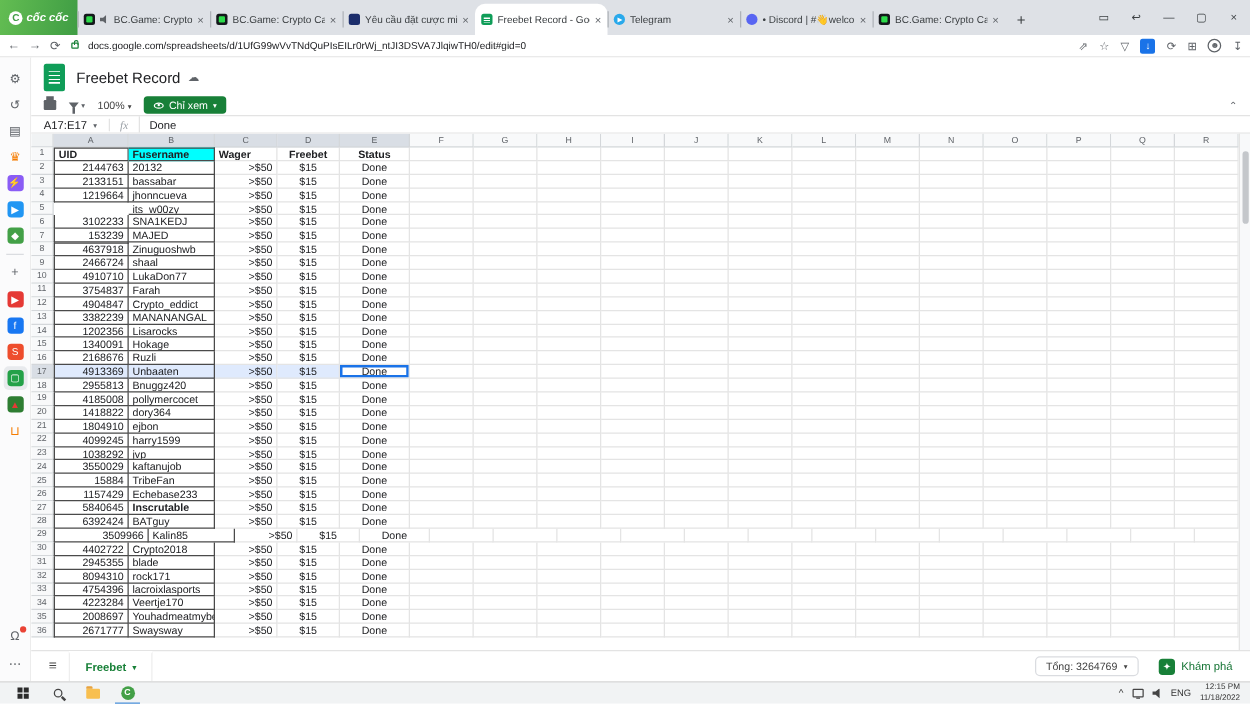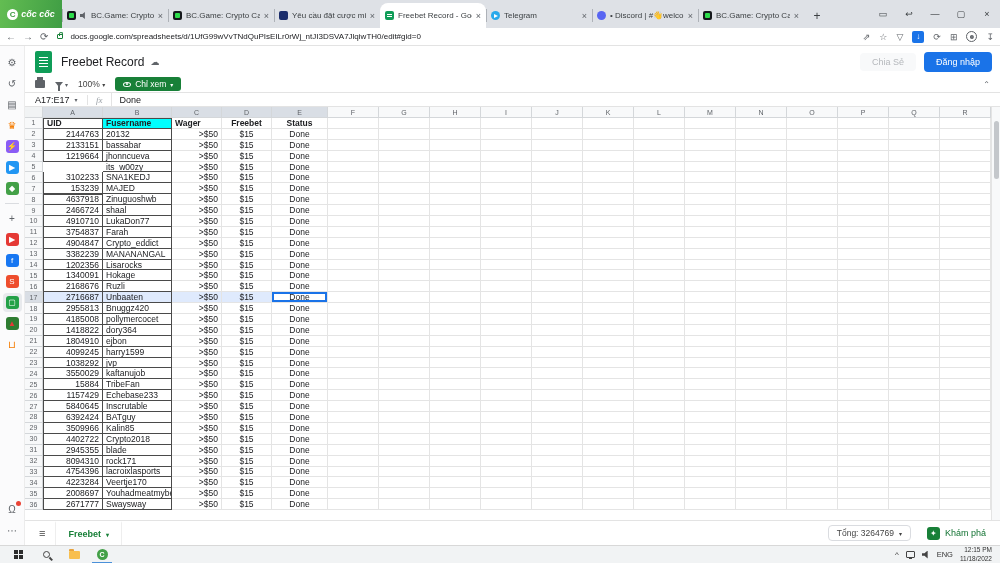--- a/index.html
+++ b/index.html
@@ -257,24 +257,20 @@
       <div class="gheader">
         <div class="docicon">
             <i></i>
           </div>
         <div class="tblock">
           <div class="trow">
             <span>Freebet Record</span>
             <span class="cloud">☁</span>
           </div>
         </div>
-        <div class="hbtns">
-          <span class="sharebtn">Chia Sẻ</span>
-          <span class="signinbtn">Đăng nhập</span>
-        </div>
       </div>
 
       <div class="gtoolbar">
         <span class="printic"></span>
         <span style="display:flex;align-items:center;gap:2px;">
           <span class="funnel"></span>
             <span class="caret" style="color:#5f6368;">▾</span>
         </span>
         <span class="zoomsel">
           <span>100%</span> <span class="caret">▾</span>
@@ -650,21 +646,21 @@
               <div class="gc" style="width: 51px;"></div>
               <div class="gc" style="width: 51px;"></div>
               <div class="gc" style="width: 51px;"></div>
               <div class="gc" style="width: 51px;"></div>
               <div class="gc" style="width: 51px;"></div>
               <div class="gc" style="width: 51px;"></div>
               <div class="gc" style="width: 51px;"></div>
             </div>
             <div class="grow">
               <div class="gc rnum selhdr">17</div>
-              <div class="gc dark dkleft right selbg" style="width: 60px;">2716687</div>
+              <div class="gc dark dkleft right selbg" style="width: 60px;">4913369</div>
               <div class="gc dark selbg" style="width: 69px;">Unbaaten</div>
               <div class="gc right selbg" style="width: 50px;">&gt;$50</div>
               <div class="gc center selbg" style="width: 50px;">$15</div>
               <div class="gc center activecell" style="width: 56px;">Done</div>
               <div class="gc" style="width: 51px;"></div>
               <div class="gc" style="width: 51px;"></div>
               <div class="gc" style="width: 51px;"></div>
               <div class="gc" style="width: 51px;"></div>
               <div class="gc" style="width: 51px;"></div>
               <div class="gc" style="width: 51px;"></div>
@@ -861,21 +857,21 @@
               <div class="gc" style="width: 51px;"></div>
               <div class="gc" style="width: 51px;"></div>
               <div class="gc" style="width: 51px;"></div>
               <div class="gc" style="width: 51px;"></div>
               <div class="gc" style="width: 51px;"></div>
               <div class="gc" style="width: 51px;"></div>
             </div>
             <div class="grow">
               <div class="gc rnum">27</div>
               <div class="gc dark dkleft right" style="width: 60px;">5840645</div>
-              <div class="gc dark" style="width: 69px;">Inscrutable</div>
+              <div class="gc dark" style="width: 69px; font-weight: bold;">Inscrutable</div>
               <div class="gc right" style="width: 50px;">&gt;$50</div>
               <div class="gc center" style="width: 50px;">$15</div>
               <div class="gc center" style="width: 56px;">Done</div>
               <div class="gc" style="width: 51px;"></div>
               <div class="gc" style="width: 51px;"></div>
               <div class="gc" style="width: 51px;"></div>
               <div class="gc" style="width: 51px;"></div>
               <div class="gc" style="width: 51px;"></div>
               <div class="gc" style="width: 51px;"></div>
               <div class="gc" style="width: 51px;"></div>
@@ -902,21 +898,21 @@
               <div class="gc" style="width: 51px;"></div>
               <div class="gc" style="width: 51px;"></div>
               <div class="gc" style="width: 51px;"></div>
               <div class="gc" style="width: 51px;"></div>
               <div class="gc" style="width: 51px;"></div>
               <div class="gc" style="width: 51px;"></div>
               <div class="gc" style="width: 51px;"></div>
             </div>
             <div class="grow">
               <div class="gc rnum">29</div>
-              <div class="gc dark dkleft right" style="width: 60px;">3509966</div>
+              <div class="gc dark dkleft right" style="width: 76px;">3509966</div>
               <div class="gc dark" style="width: 69px;">Kalin85</div>
               <div class="gc right" style="width: 50px;">&gt;$50</div>
               <div class="gc center" style="width: 50px;">$15</div>
               <div class="gc center" style="width: 56px;">Done</div>
               <div class="gc" style="width: 51px;"></div>
               <div class="gc" style="width: 51px;"></div>
               <div class="gc" style="width: 51px;"></div>
               <div class="gc" style="width: 51px;"></div>
               <div class="gc" style="width: 51px;"></div>
               <div class="gc" style="width: 51px;"></div>

